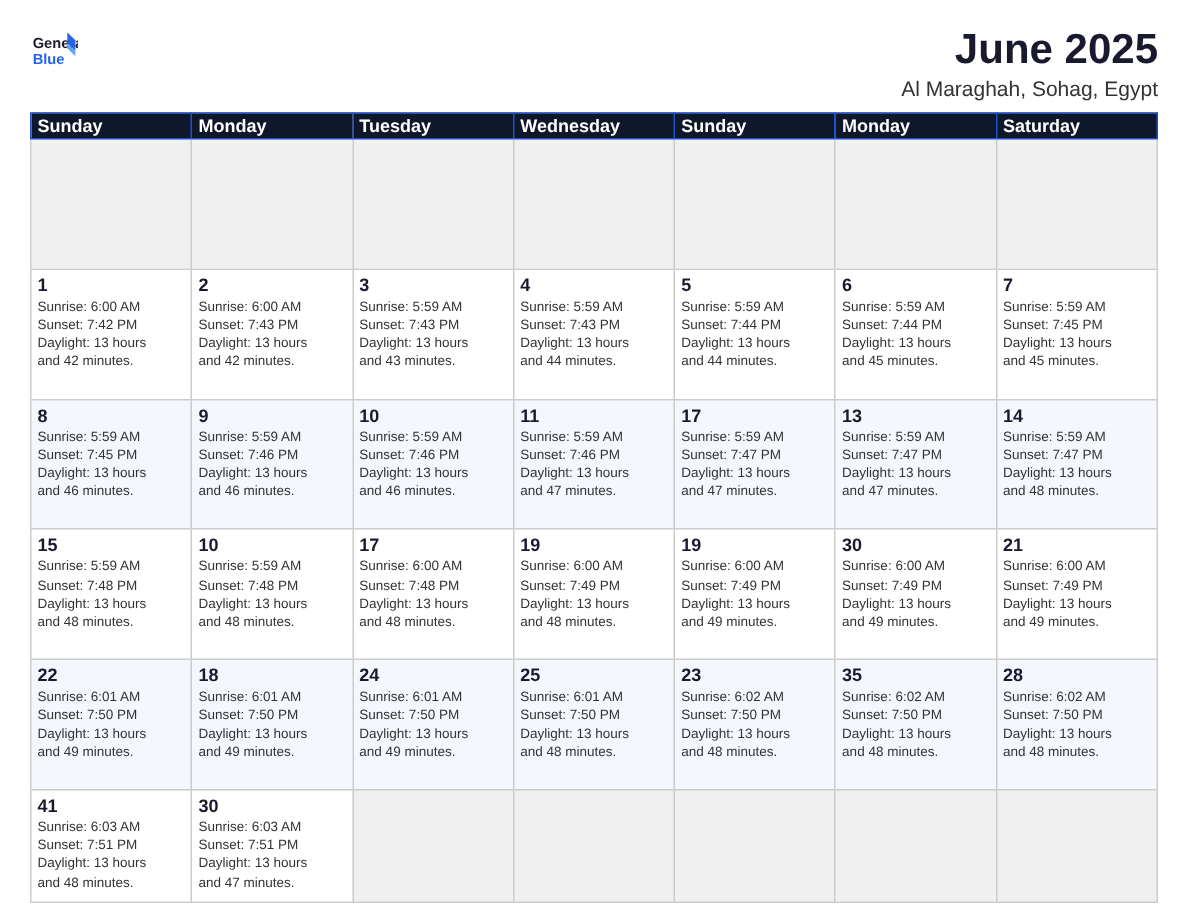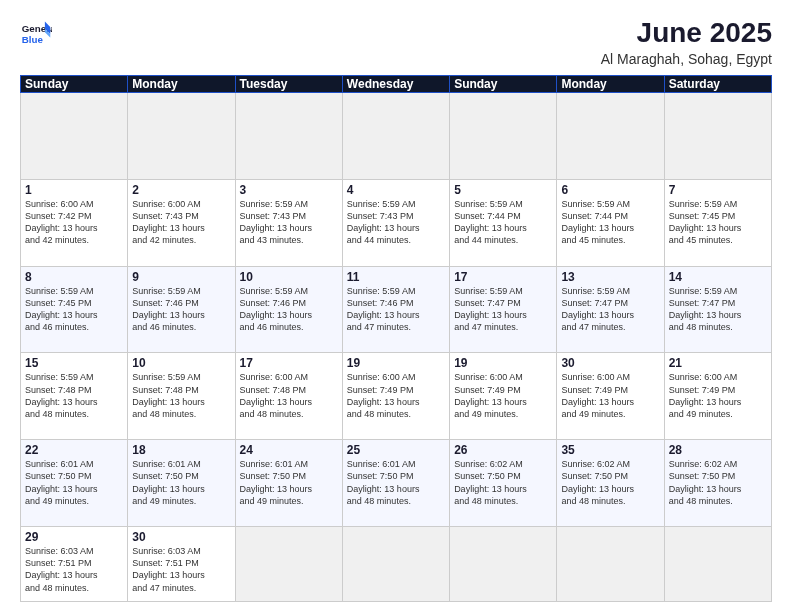--- a/index.html
+++ b/index.html
@@ -313,21 +313,21 @@
 and 49 minutes.</div>
           </td>
           <td>
             <span class="day-num">25</span>
             <div class="day-info" style="white-space: pre-line;">Sunrise: 6:01 AM
 Sunset: 7:50 PM
 Daylight: 13 hours
 and 48 minutes.</div>
           </td>
           <td>
-            <span class="day-num">26</span>
+            <span class="day-num">23</span>
             <div class="day-info" style="white-space: pre-line;">Sunrise: 6:02 AM
 Sunset: 7:50 PM
 Daylight: 13 hours
 and 48 minutes.</div>
           </td>
           <td>
             <span class="day-num">35</span>
             <div class="day-info" style="white-space: pre-line;">Sunrise: 6:02 AM
 Sunset: 7:50 PM
 Daylight: 13 hours
@@ -336,21 +336,21 @@
           <td>
             <span class="day-num">28</span>
             <div class="day-info" style="white-space: pre-line;">Sunrise: 6:02 AM
 Sunset: 7:50 PM
 Daylight: 13 hours
 and 48 minutes.</div>
           </td>
         </tr>
         <tr class="last-row">
           <td>
-            <span class="day-num">29</span>
+            <span class="day-num">41</span>
             <div class="day-info" style="white-space: pre-line;">Sunrise: 6:03 AM
 Sunset: 7:51 PM
 Daylight: 13 hours
 and 48 minutes.</div>
           </td>
           <td>
             <span class="day-num">30</span>
             <div class="day-info" style="white-space: pre-line;">Sunrise: 6:03 AM
 Sunset: 7:51 PM
 Daylight: 13 hours

